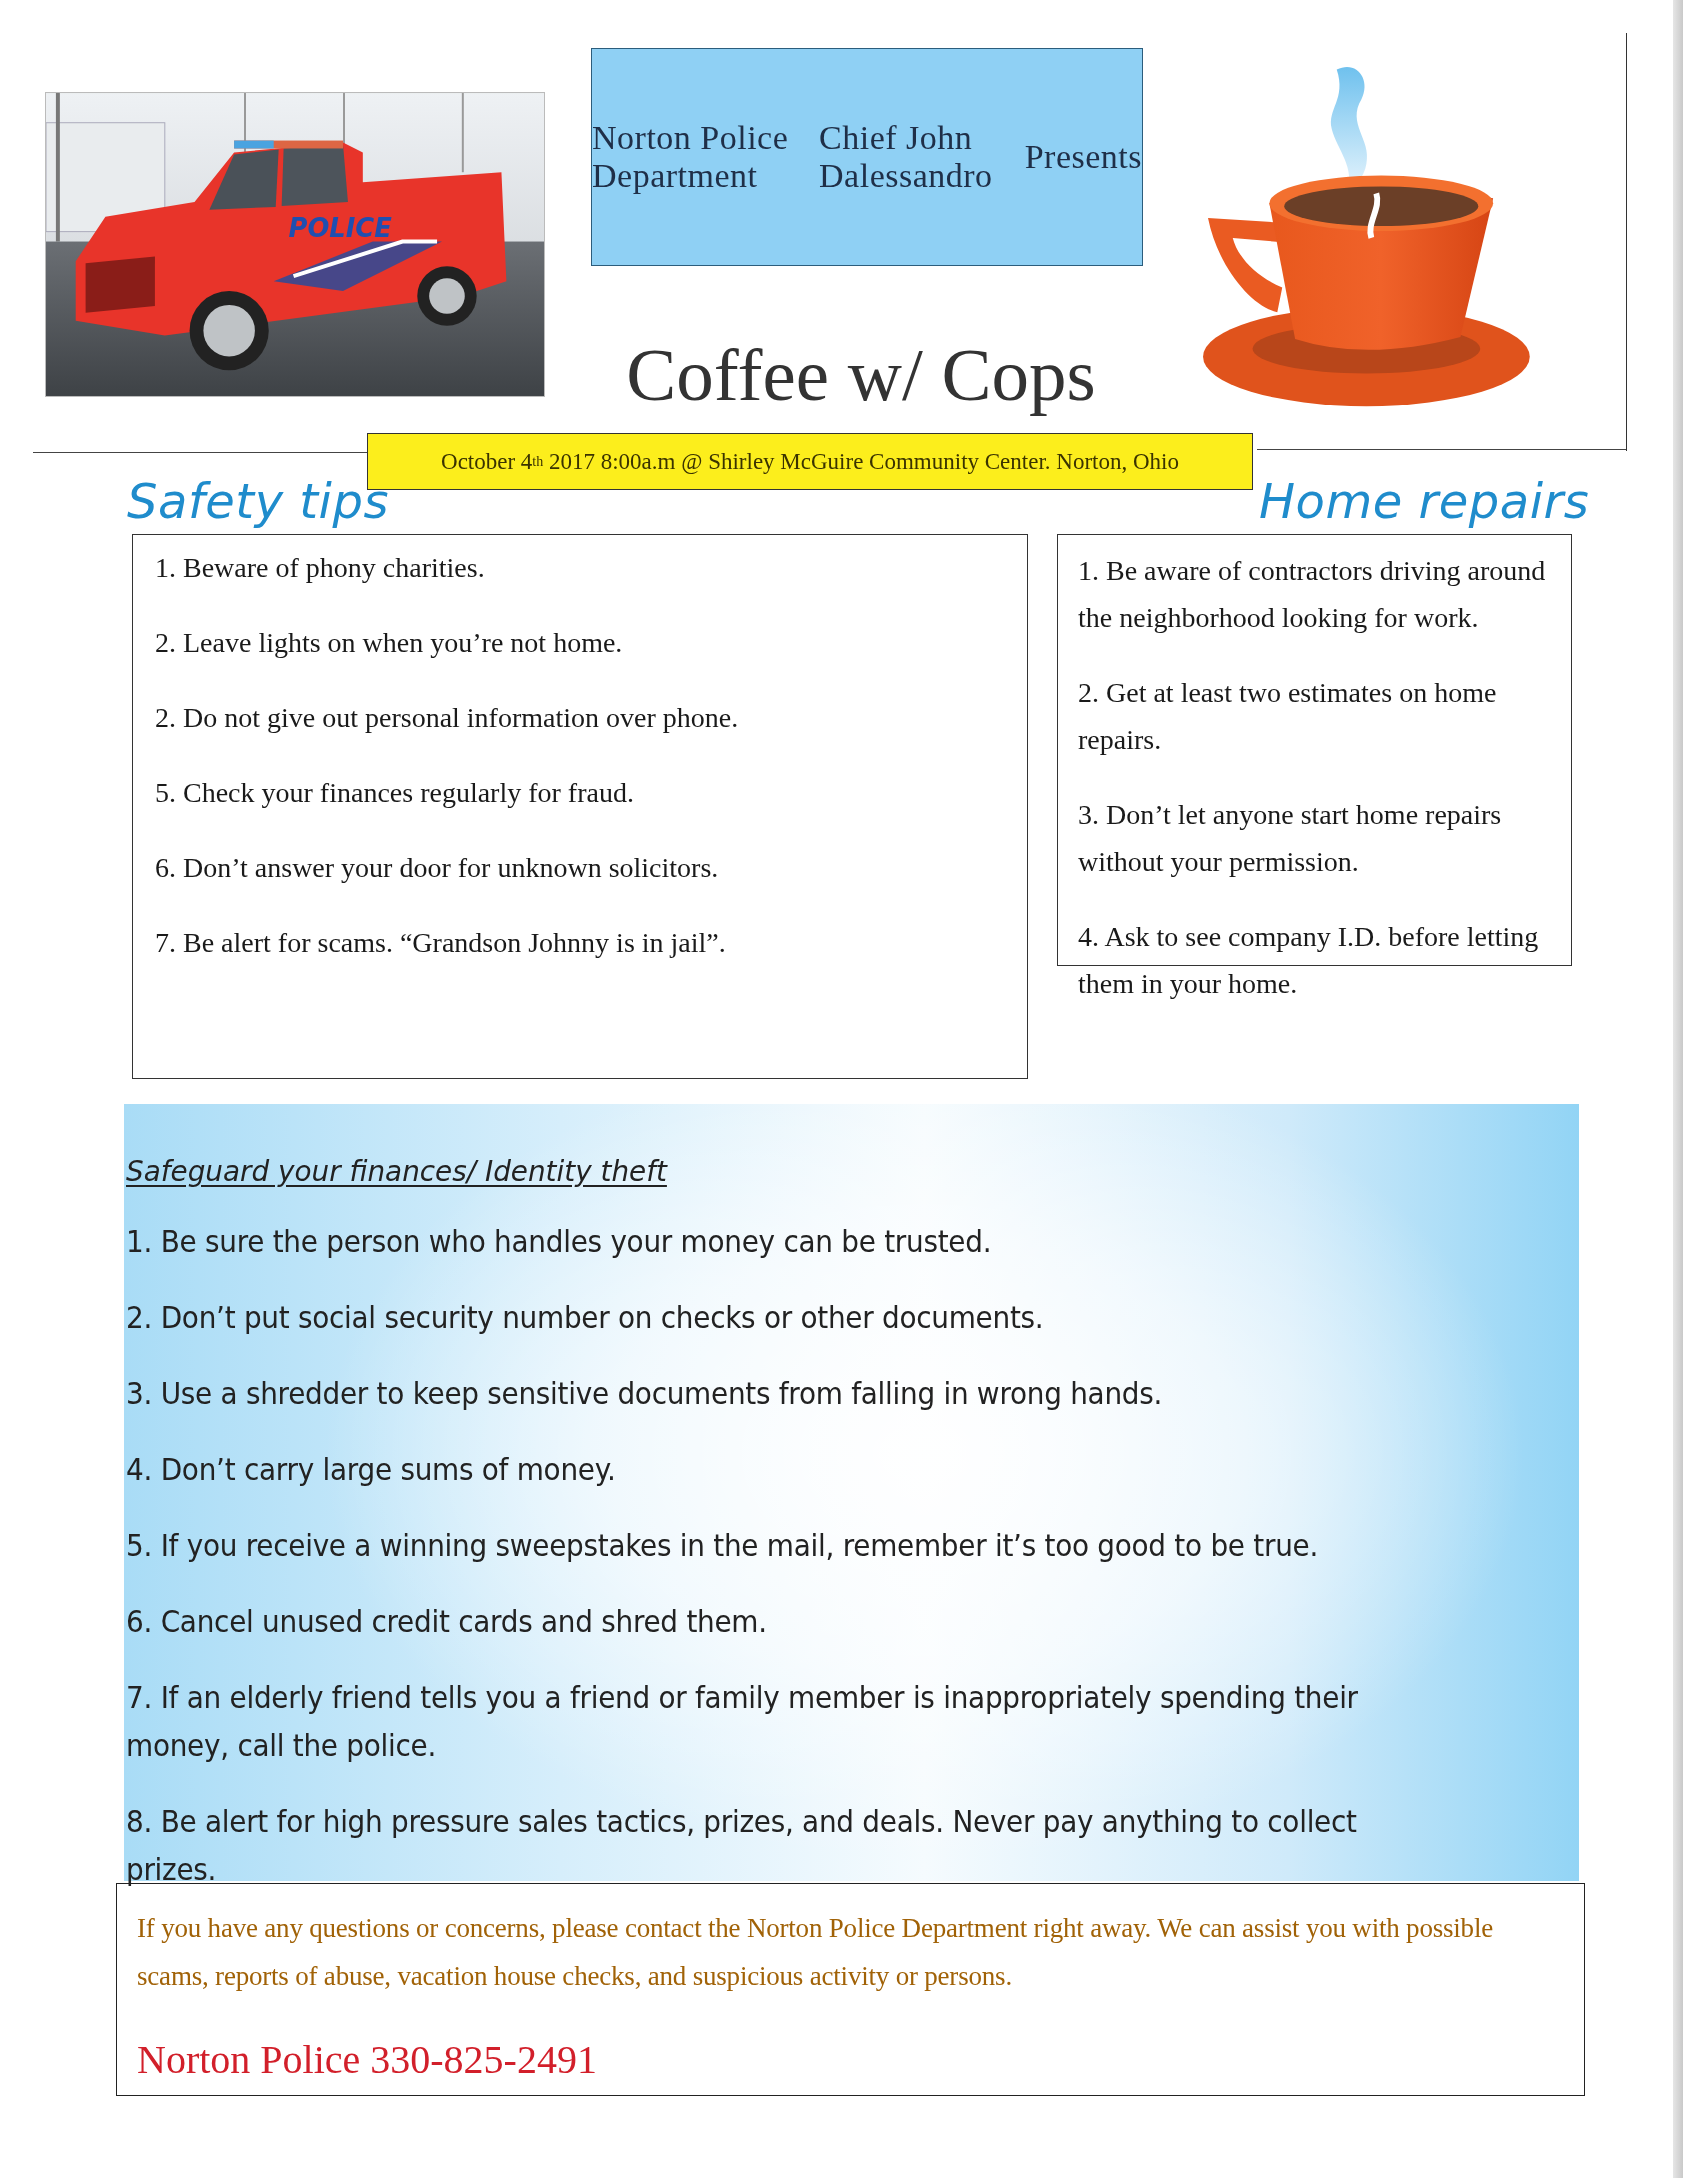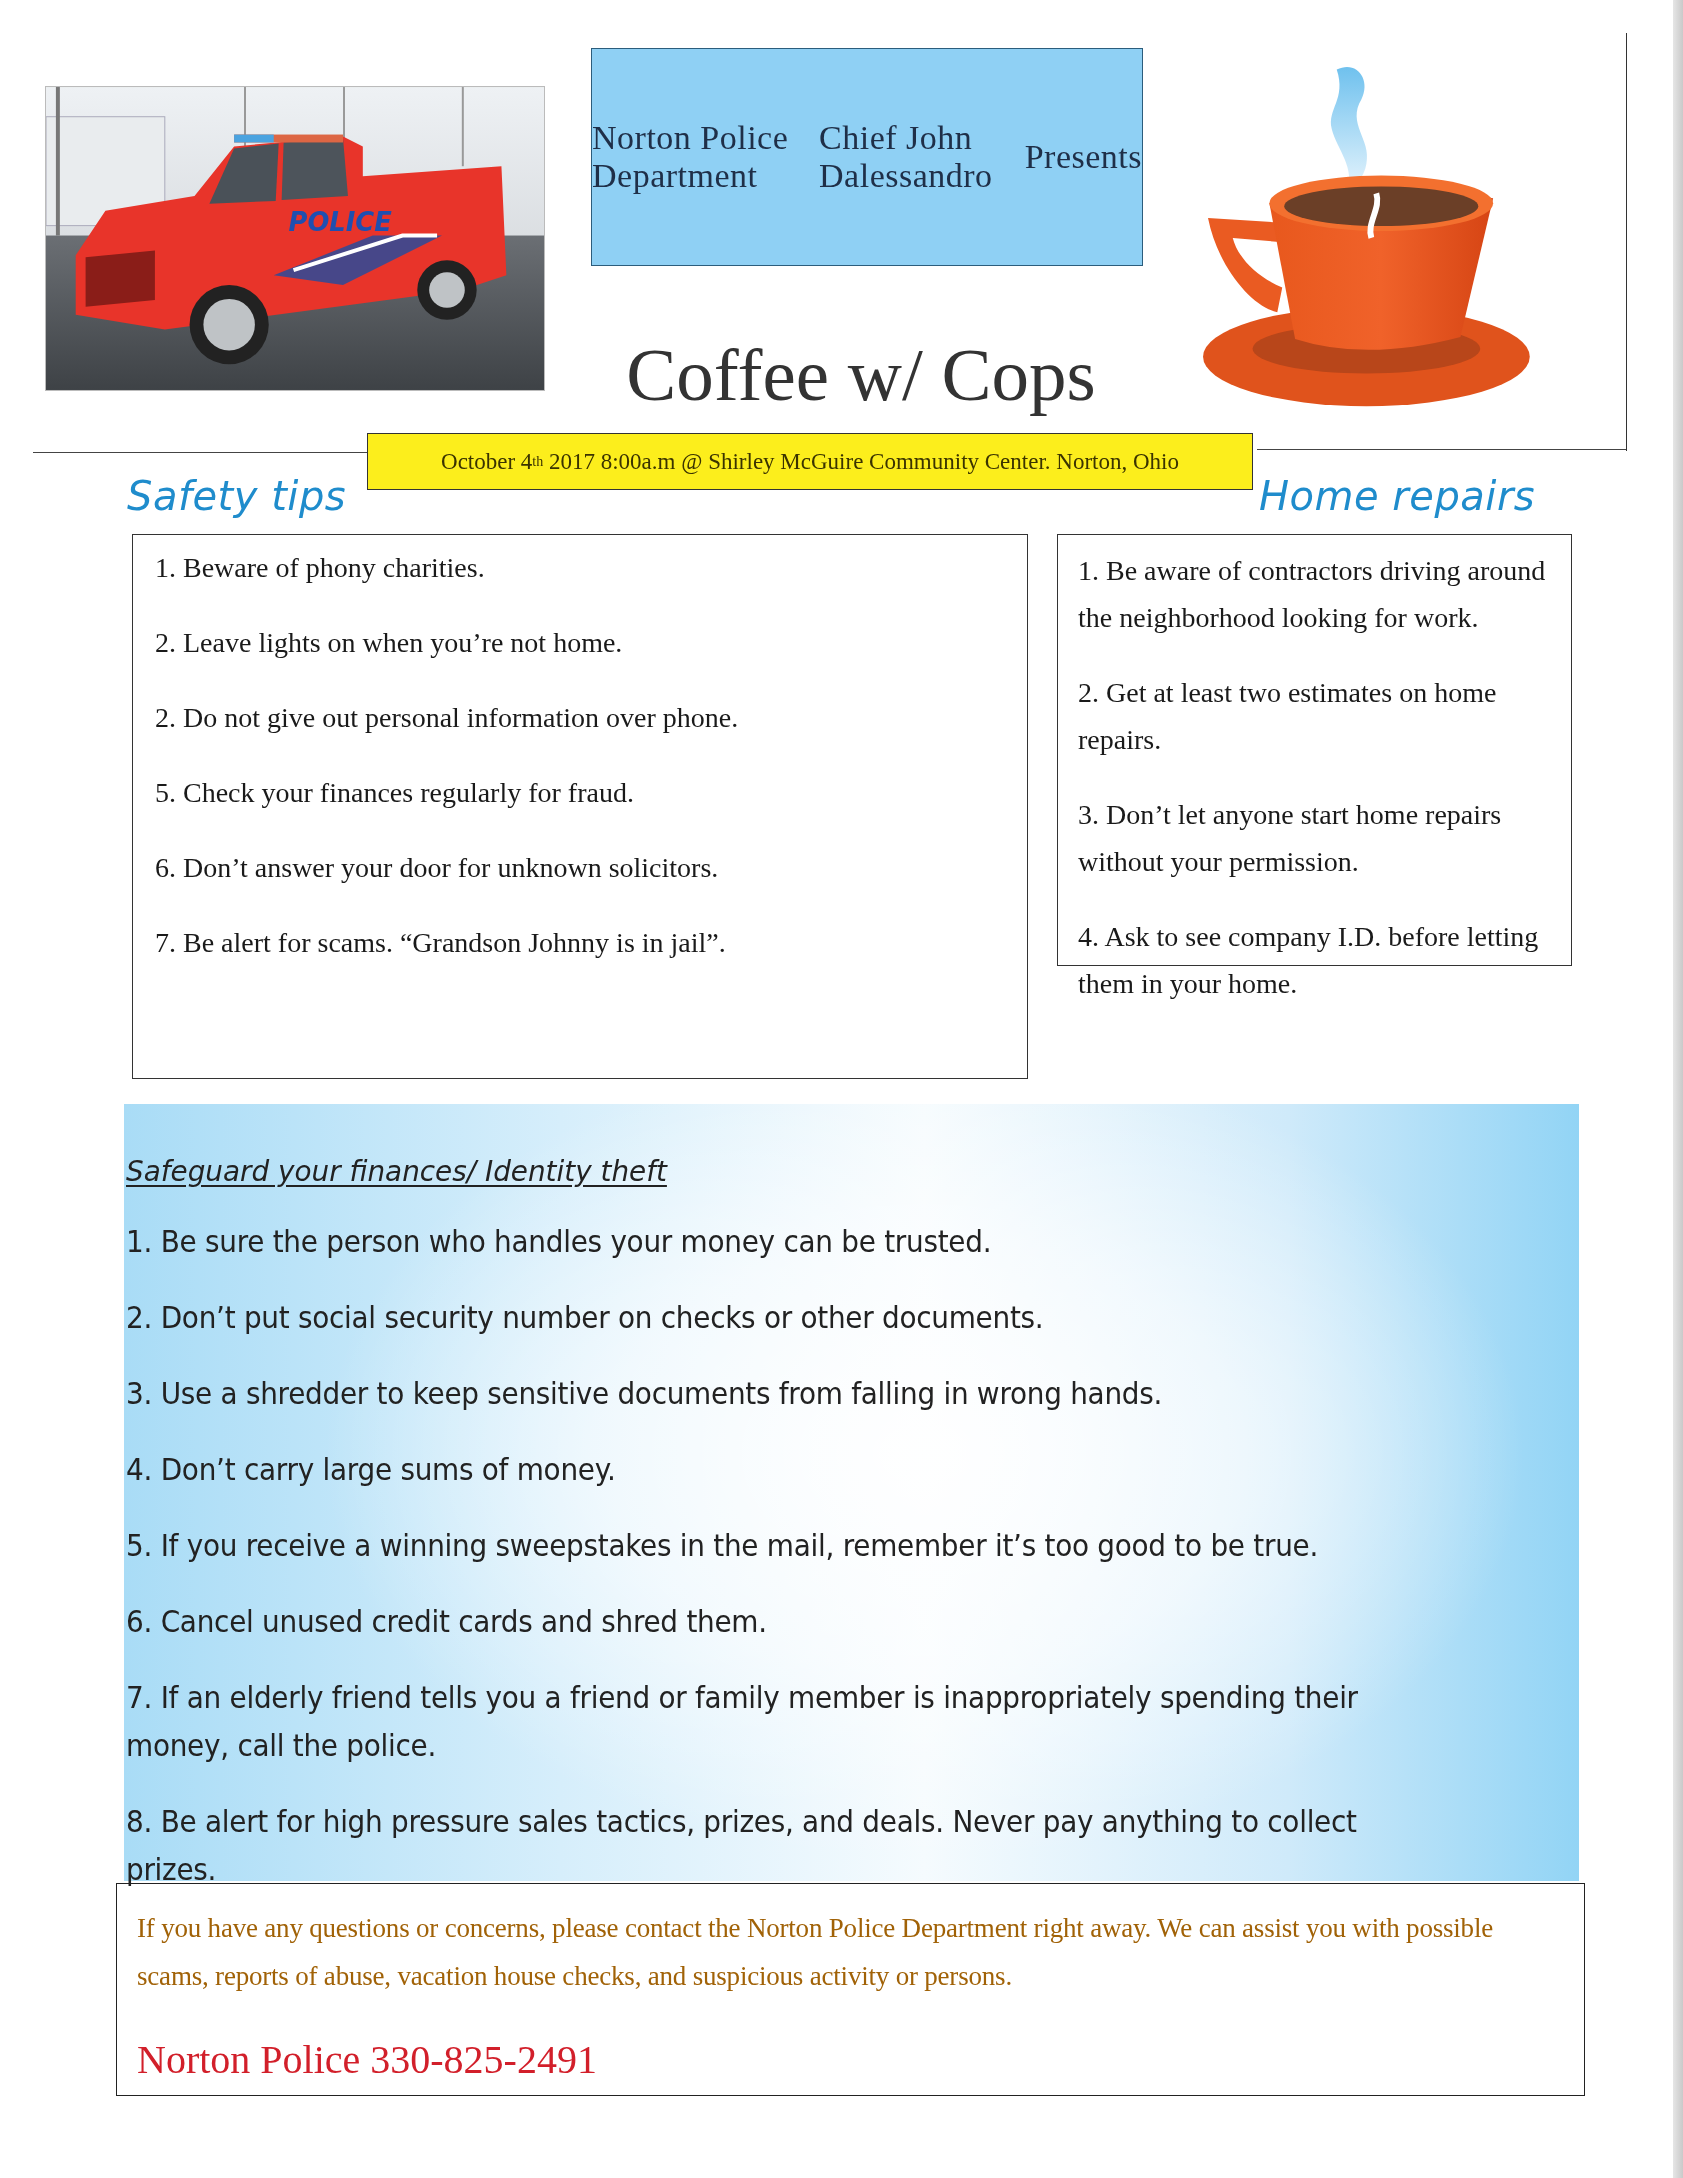--- a/index.html
+++ b/index.html
@@ -12,21 +12,21 @@
     .abs { position: absolute; }
     
     .scan-edge { left: 1673px; top: 0; width: 10px; height: 2178px; background: linear-gradient(to right, #e6e6e6, #c9c9c9); }
 
     
     .hdr-frame-right { left: 1626px; top: 33px; width: 1px; height: 418px; background: #333; }
     .hdr-frame-bottom { left: 1257px; top: 449px; width: 369px; height: 1px; background: #444; }
     .hdr-rule-left { left: 33px; top: 452px; width: 337px; height: 1px; background: #444; }
 
     
-    .truck-photo { left: 45px; top: 86px; width: 498px; height: 303px; overflow: hidden; border: 1px solid #bbb; background: #4d7c0f; }
+    .truck-photo { left: 45px; top: 92px; width: 498px; height: 303px; overflow: hidden; border: 1px solid #bbb; background: #4d7c0f; }
 
     
     .presenter-box {
       left: 591px; top: 48px; width: 552px; height: 218px;
       background: #8fd0f4; border: 1.5px solid #2c5d7c; box-sizing: border-box;
       display: flex; flex-direction: row; justify-content: space-around; align-items: center;
       padding: 12px 0;
     }
     .presenter-line { font-family: "Liberation Serif", serif; font-size: 34px; color: #1f2f48; letter-spacing: 0.5px; }
 
@@ -43,21 +43,21 @@
     .date-banner {
       left: 367px; top: 433px; width: 886px; height: 57px; box-sizing: border-box;
       background: #fcee1c; border: 1.5px solid #333;
       display: flex; align-items: center; justify-content: center;
       font-family: "Liberation Serif", serif; font-size: 23px; color: #3a3300;
     }
     .date-banner sup { font-size: 14px; }
 
     
     .section-heading {
-      font-family: "DejaVu Sans", sans-serif; font-style: italic; font-size: 40px;
+      font-family: "DejaVu Sans", sans-serif; font-style: italic; font-size: 48px;
       color: #1f8ccc; font-weight: normal; letter-spacing: 0.5px;
     }
     .safety-heading { left: 127px; top: 473px; }
     .repairs-heading { left: 1259px; top: 473px; }
 
     
     .safety-box {
       left: 132px; top: 534px; width: 896px; height: 545px; box-sizing: border-box;
       border: 1.5px solid #333; padding: 12px 0 0 22px;
     }

